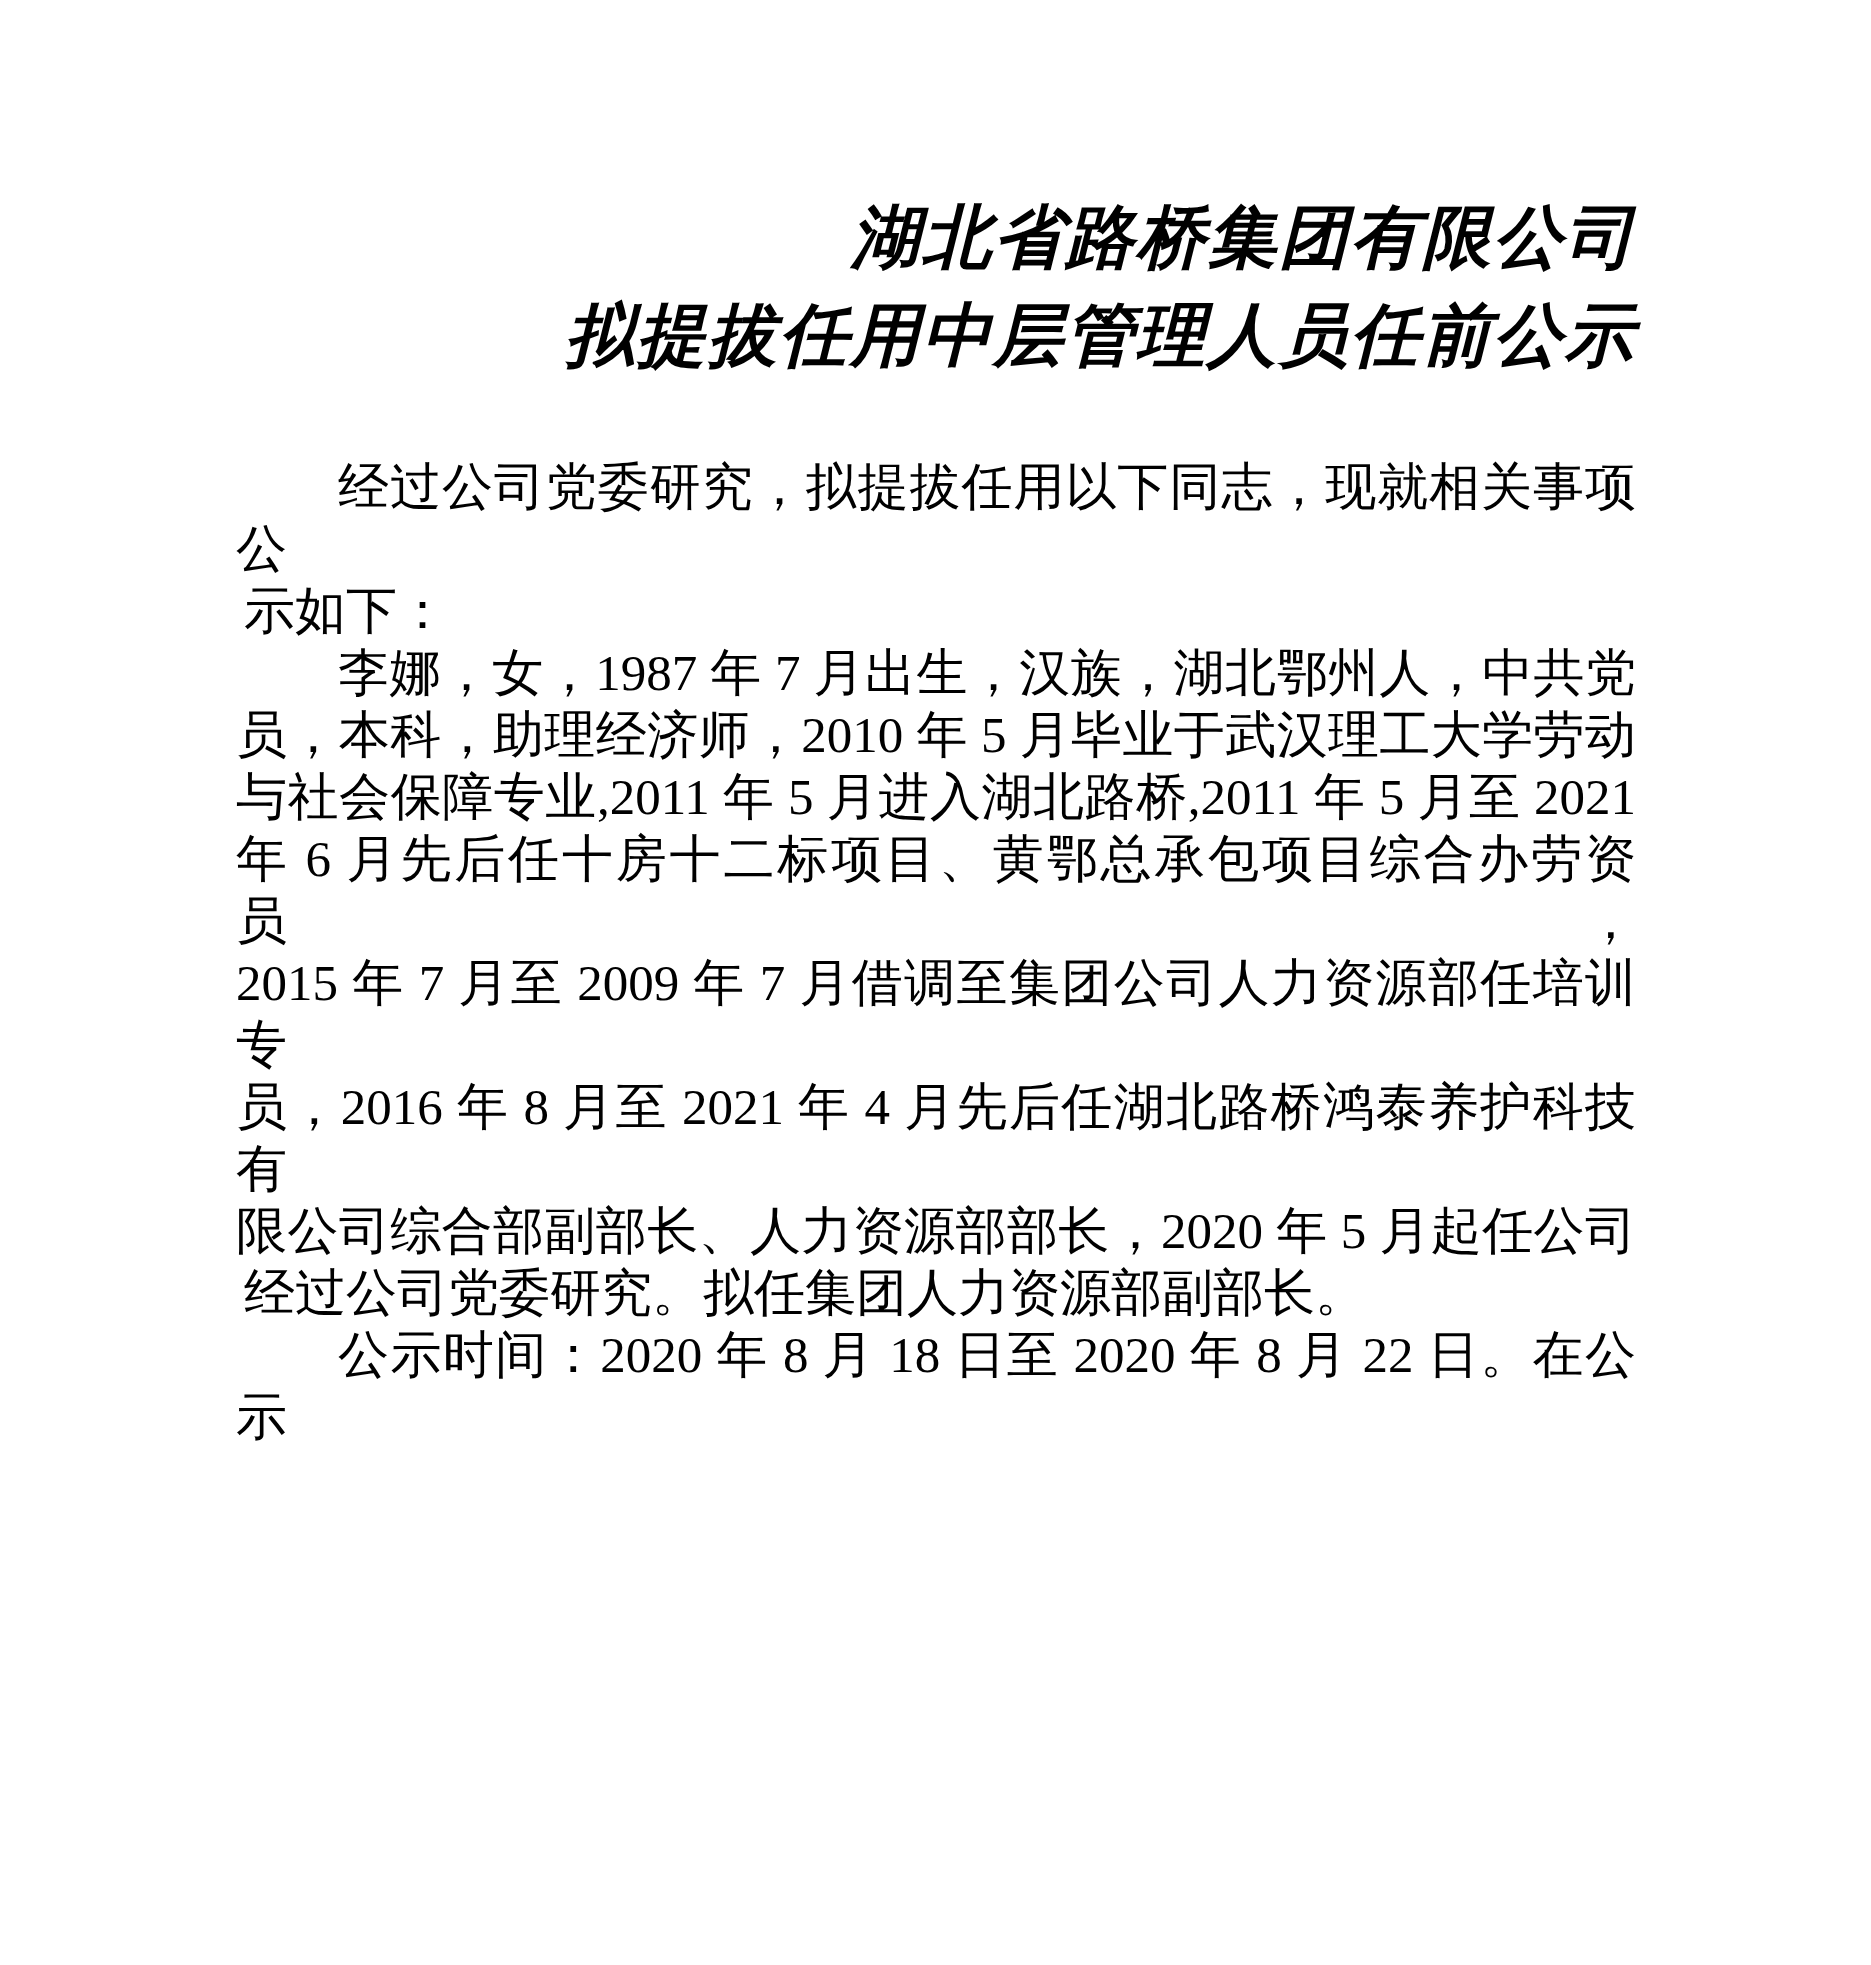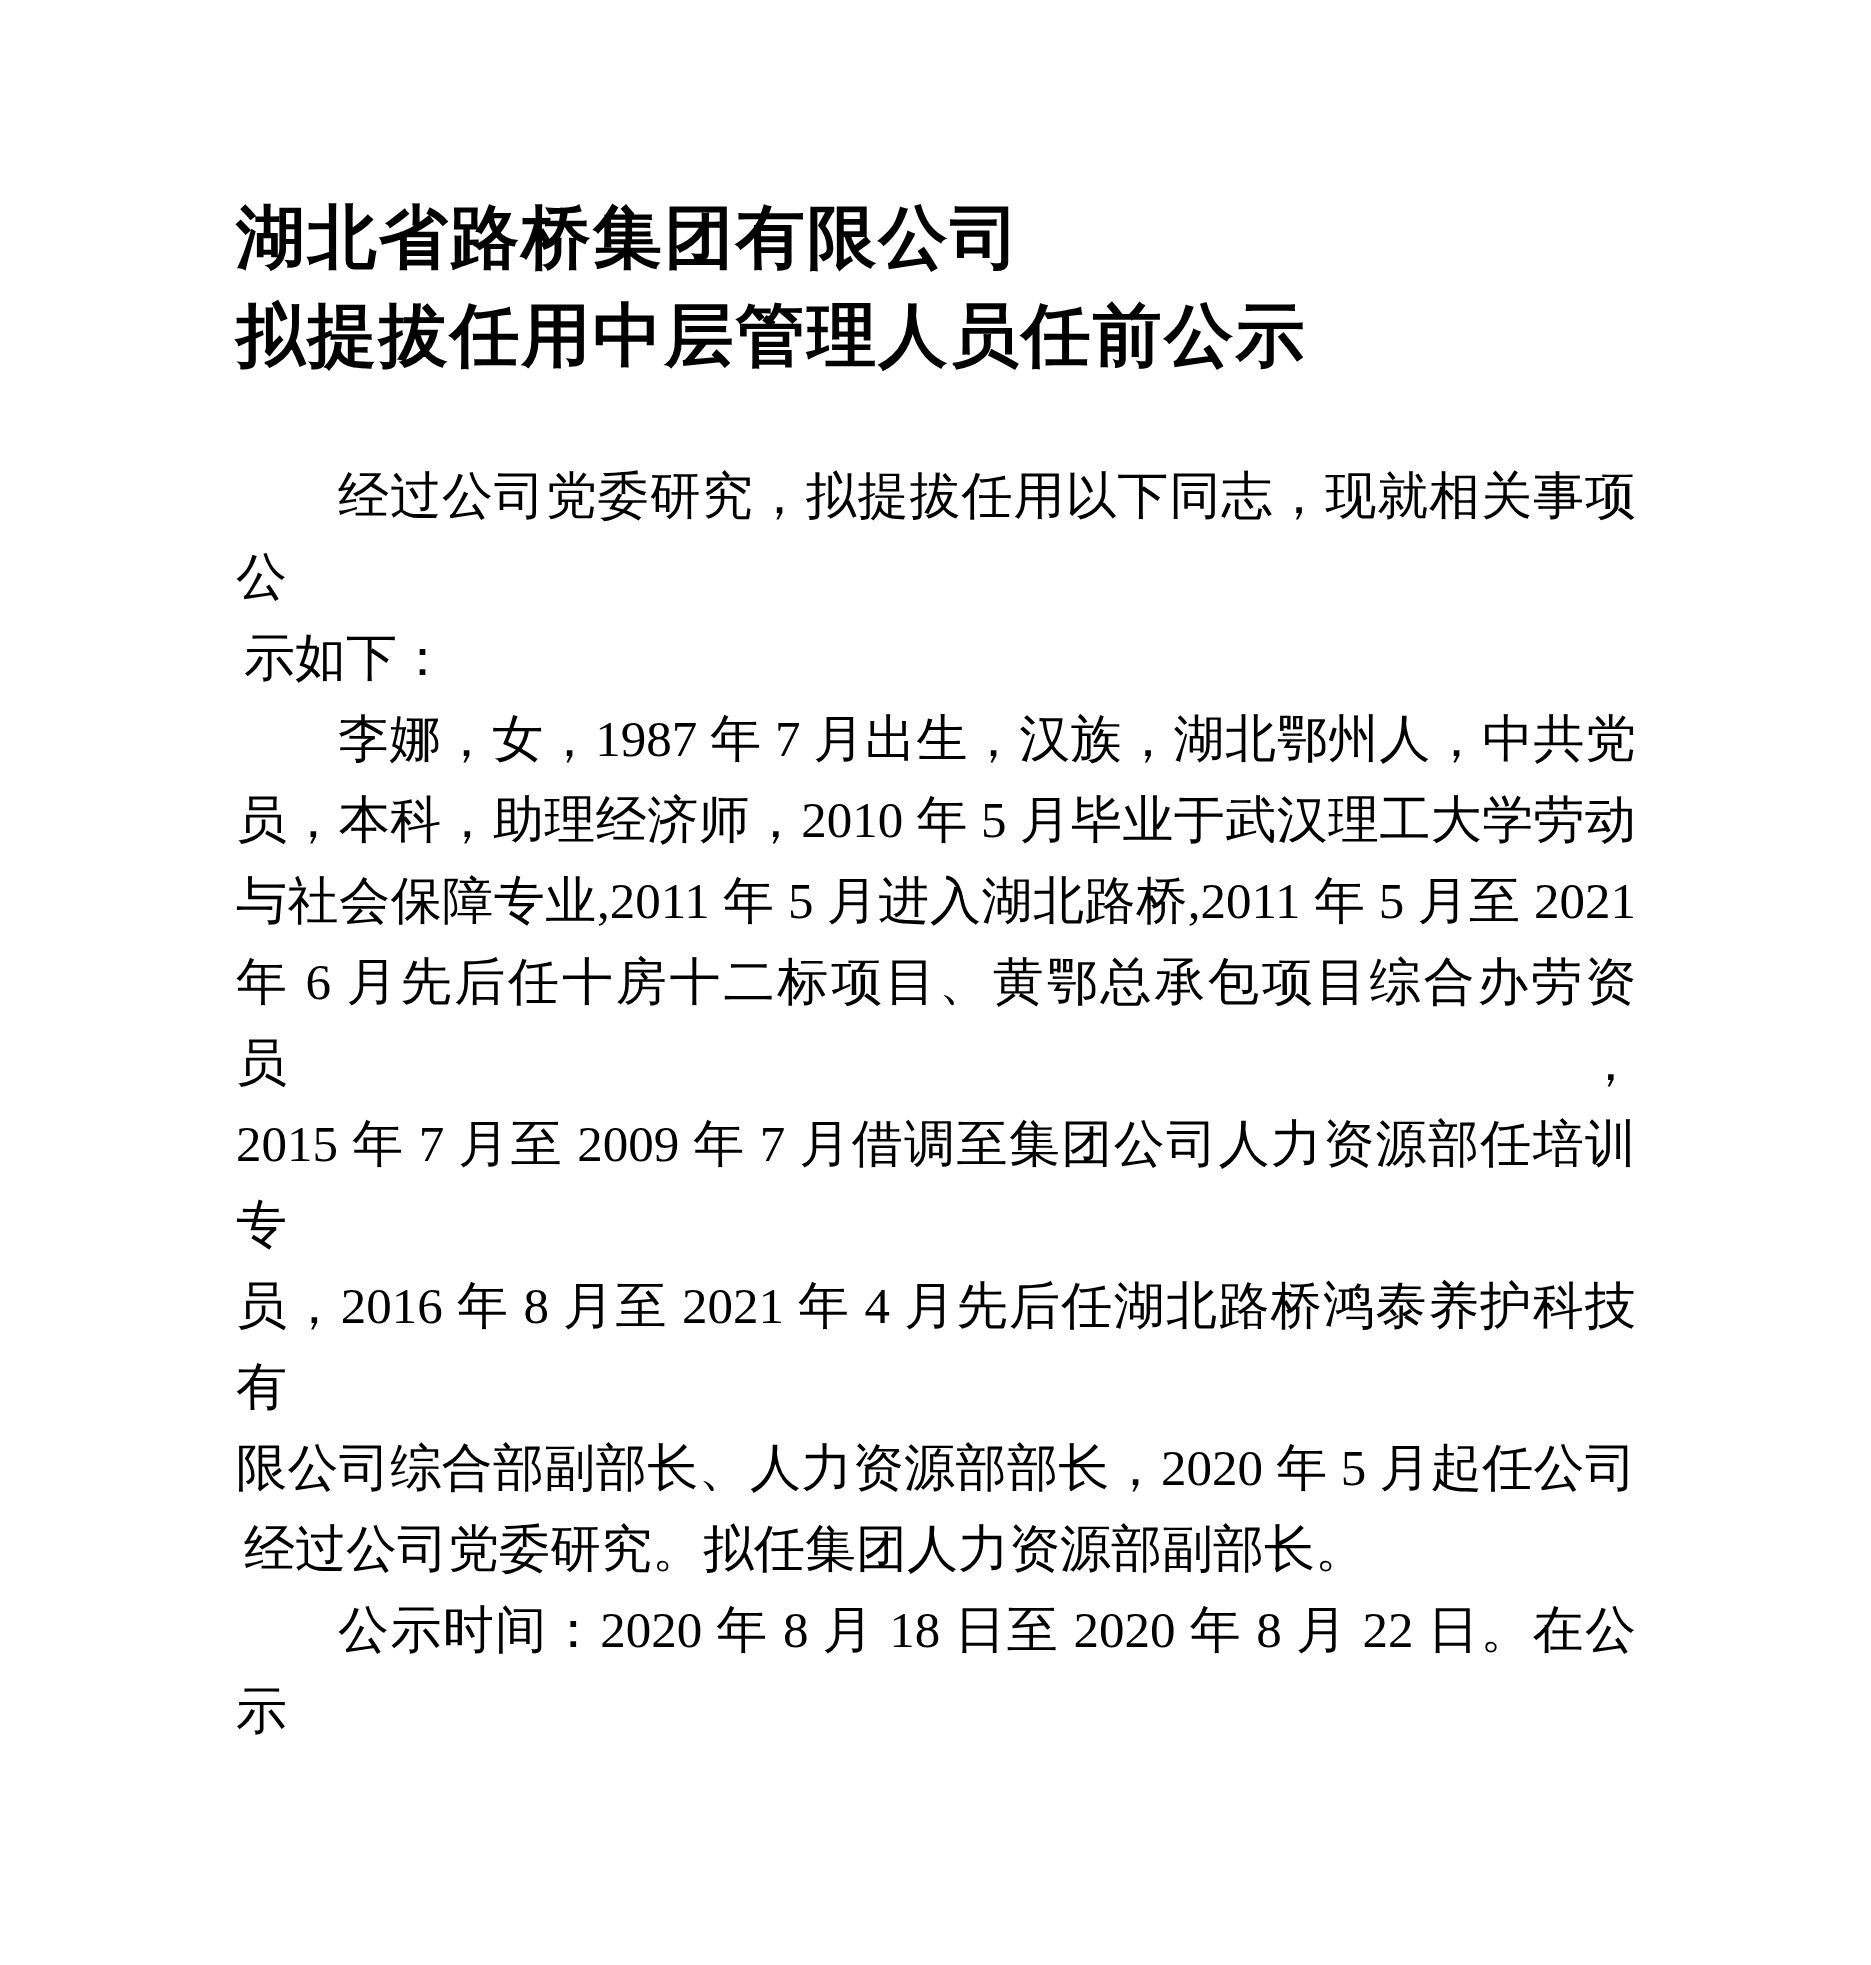--- a/index.html
+++ b/index.html
@@ -15,34 +15,35 @@
     color: #000000;
     overflow: hidden;
   }
   .page {
     box-sizing: border-box;
     width: 1872px;
     height: 2647px;
     padding: 189px 236px 0 236px;
   }
   .title-block {
-    text-align: left;
+    text-align: right;
+    font-style: italic;
   }
   .title-line {
     font-size: 69px;
     line-height: 98px;
     font-weight: bold;
     letter-spacing: 2.4px;
   }
   .body-block {
     margin-top: 71px;
   }
   .line {
     font-size: 51px;
-    line-height: 81px;
+    line-height: 62px;
     text-align: justify;
     text-align-last: justify;
     text-justify: inter-character;
     font-family: Liberation Serif, serif;
   }
   .line.short {
     text-align-last: left;
     margin-left: 8px;
   }
   .line.indent {

